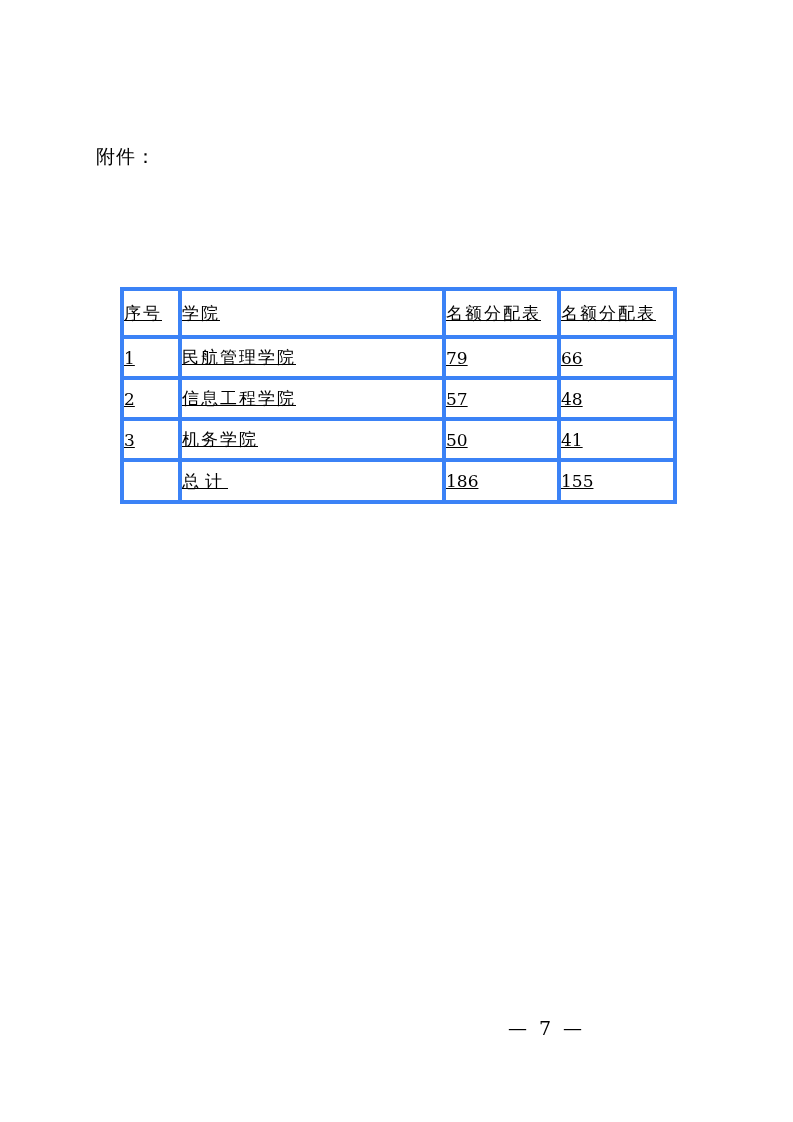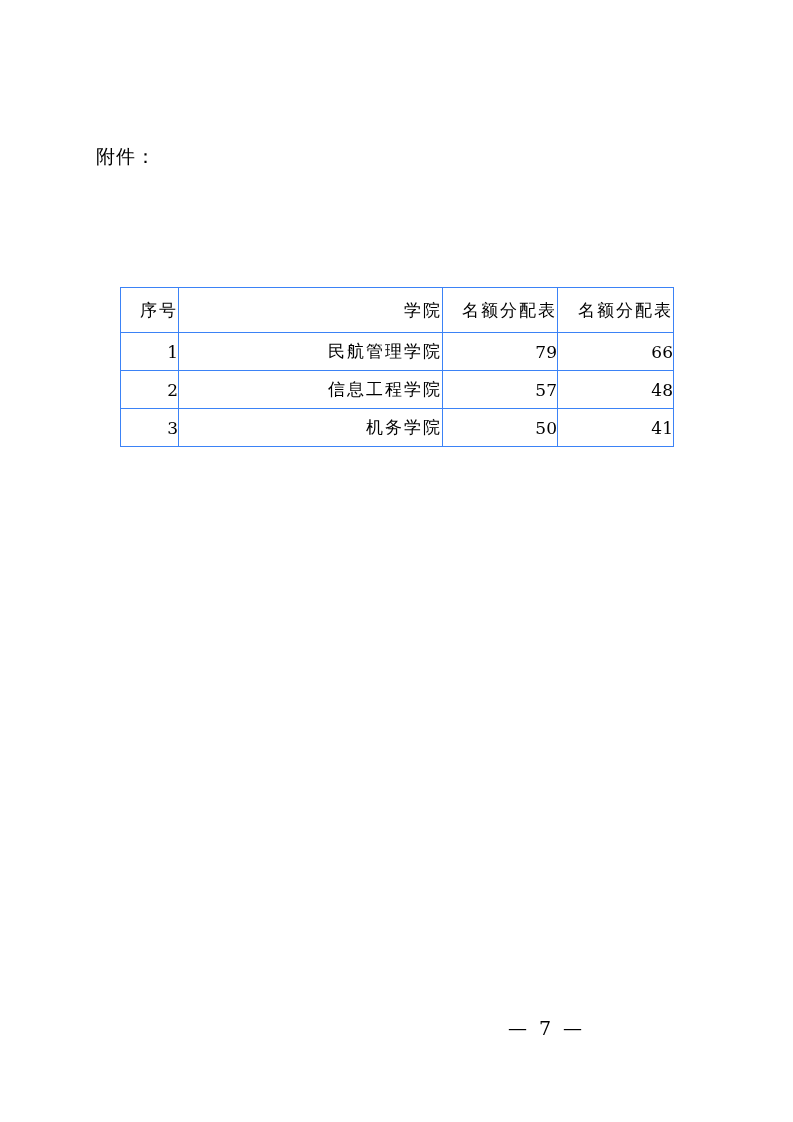--- a/index.html
+++ b/index.html
@@ -54,26 +54,27 @@
 
   .quota-table {
     position: absolute;
     left: 120px;
     top: 287px;
     width: 553px;
     border-collapse: collapse;
     table-layout: fixed;
   }
   .quota-table td, .quota-table th {
-    border: 1px solid #3b82f6;
-    text-align: right;
+    border: 4px solid #3b82f6;
+    text-align: left;
     vertical-align: middle;
     font-size: 17px;
     font-family: "DejaVu Serif", "Liberation Serif", serif;
     padding: 0;
+    text-decoration: underline;
   }
   .quota-table thead th {
     height: 44px;
     font-weight: normal;
     font-family: "DejaVu Sans", "Liberation Sans", sans-serif;
     font-size: 17px;
   }
   .quota-table tbody td {
     height: 37px;
   }
@@ -145,18 +146,24 @@
         <td class="cell-cn">信息工程学院</td>
         <td class="cell-num">57</td>
         <td class="cell-num">48</td>
       </tr>
       <tr>
         <td class="cell-num">3</td>
         <td class="cell-cn">机务学院</td>
         <td class="cell-num">50</td>
         <td class="cell-num">41</td>
       </tr>
+      <tr class="total-row">
+        <td class="cell-num"></td>
+        <td class="cell-cn total-label">总计</td>
+        <td class="cell-num">186</td>
+        <td class="cell-num">155</td>
+      </tr>
     </tbody>
   </table>
 
   <div class="page-number">— 7 —</div>
 
 </div>
 
 </body></html>

